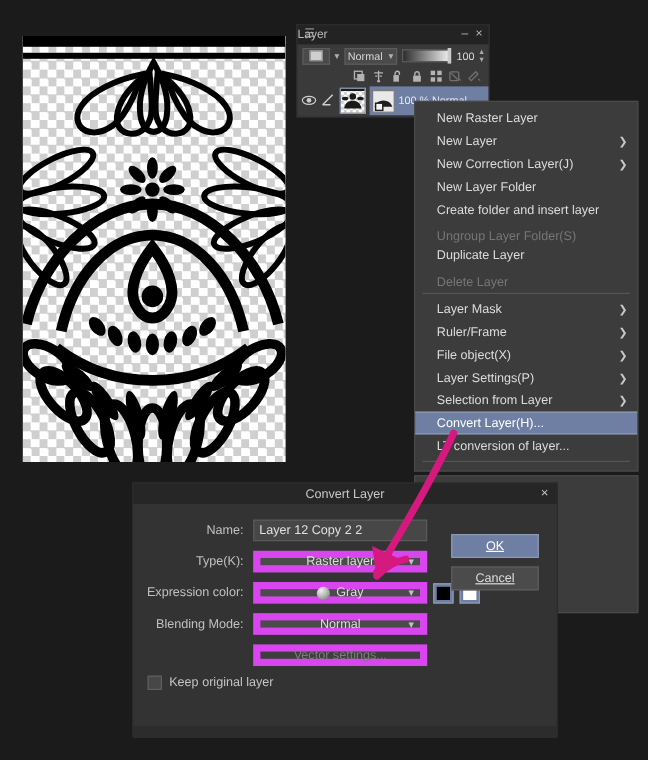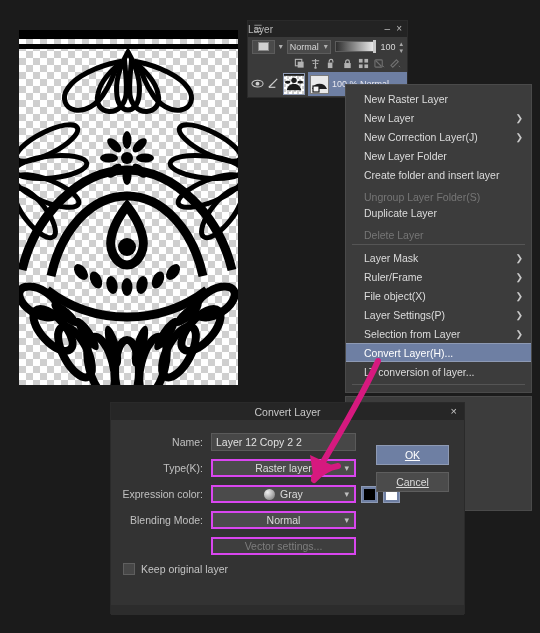--- a/index.html
+++ b/index.html
@@ -161,21 +161,21 @@
   .flabel {
     width:100px; text-align:right; padding-right:8px;
     font-size:10.5px; color:#c0c0c0;
   }
   .ftext {
     width:145px; height:18px; background:#474747; border:1px solid #5a5a5a;
     font-size:10.5px; color:#e0e0e0; display:flex; align-items:center;
     padding-left:4px;
   }
   .fselect {
-    width:145px; height:18px; background:#4b4b4b; border:2px solid #d946ef;
+    width:145px; height:18px; background:#4b4b4b; border:6px solid #d946ef;
     display:flex; align-items:center; justify-content:center;
     font-size:10.5px; color:#dcdcdc; position:relative;
   }
   .fselect .cv {
     position:absolute; right:5px; font-size:9px; color:#c0c0c0;
   }
   .fselect.disabled { color:#7d7d7d; background:#3e3e3e; justify-content:center; }
   .sphere {
     width:11px; height:11px; border-radius:50%;
     background:radial-gradient(circle at 33% 30%, #f0f0f0 0%, #b8b8b8 45%, #6b6b6b 100%);

